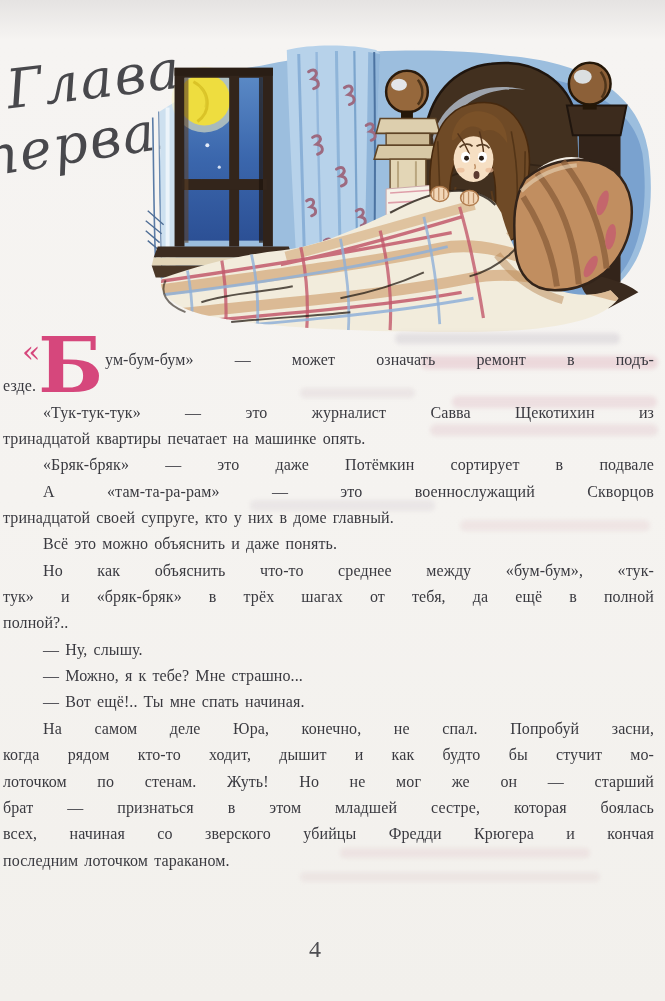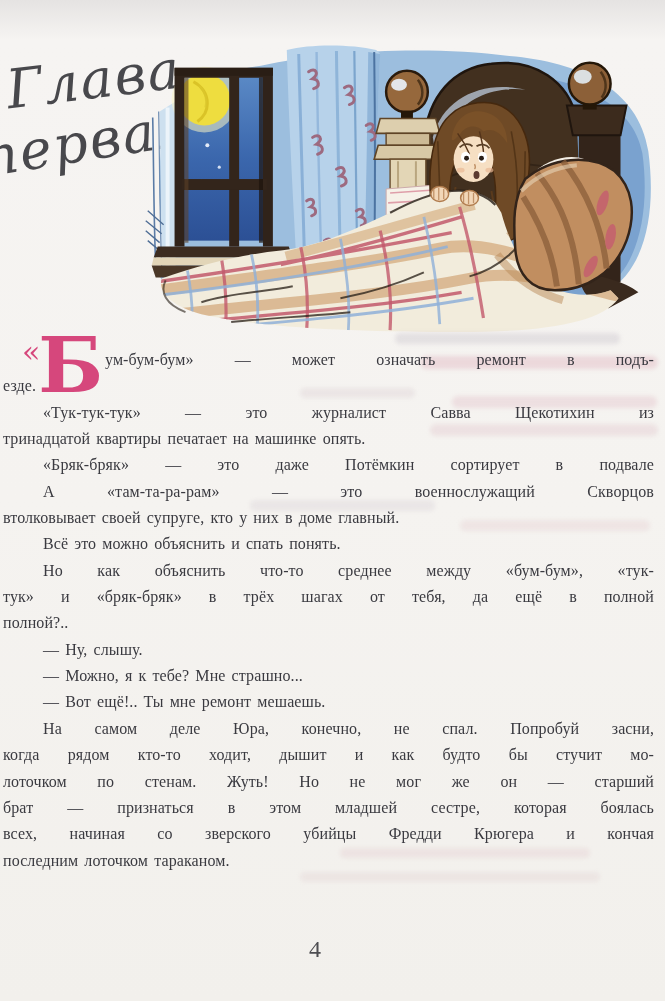--- a/index.html
+++ b/index.html
@@ -229,28 +229,28 @@
     <span class="dc-quote">«</span><span class="dc-letter">Б</span>
   </div>
 
   <div class="textblock">
     <div class="tl j pad1">ум-бум-бум» — может означать ремонт в подъ-</div>
     <div class="tl">езде.</div>
     <div class="tl j ind">«Тук-тук-тук» — это журналист Савва Щекотихин из</div>
     <div class="tl">тринадцатой квартиры печатает на машинке опять.</div>
     <div class="tl j ind">«Бряк-бряк» — это даже Потёмкин сортирует в подвале</div>
     <div class="tl j ind">А «там-та-ра-рам» — это военнослужащий Скворцов</div>
-    <div class="tl">втолковывает своей супруге, кто у них в доме главный.</div>
-    <div class="tl ind">Всё это можно объяснить и спать понять.</div>
+    <div class="tl">тринадцатой своей супруге, кто у них в доме главный.</div>
+    <div class="tl ind">Всё это можно объяснить и даже понять.</div>
     <div class="tl j ind">Но как объяснить что-то среднее между «бум-бум», «тук-</div>
     <div class="tl j">тук» и «бряк-бряк» в трёх шагах от тебя, да ещё в полной</div>
     <div class="tl">полной?..</div>
     <div class="tl ind">— Ну, слышу.</div>
     <div class="tl ind">— Можно, я к тебе? Мне страшно...</div>
-    <div class="tl ind">— Вот ещё!.. Ты мне ремонт мешаешь.</div>
+    <div class="tl ind">— Вот ещё!.. Ты мне спать начиная.</div>
     <div class="tl j ind">На самом деле Юра, конечно, не спал. Попробуй засни,</div>
     <div class="tl j">когда рядом кто-то ходит, дышит и как будто бы стучит мо-</div>
     <div class="tl j">лоточком по стенам. Жуть! Но не мог же он — старший</div>
     <div class="tl j">брат — признаться в этом младшей сестре, которая боялась</div>
     <div class="tl j">всех, начиная со зверского убийцы Фредди Крюгера и кончая</div>
     <div class="tl">последним лоточком тараканом.</div>
   </div>
 
   <div class="pagenum">4</div>
 

